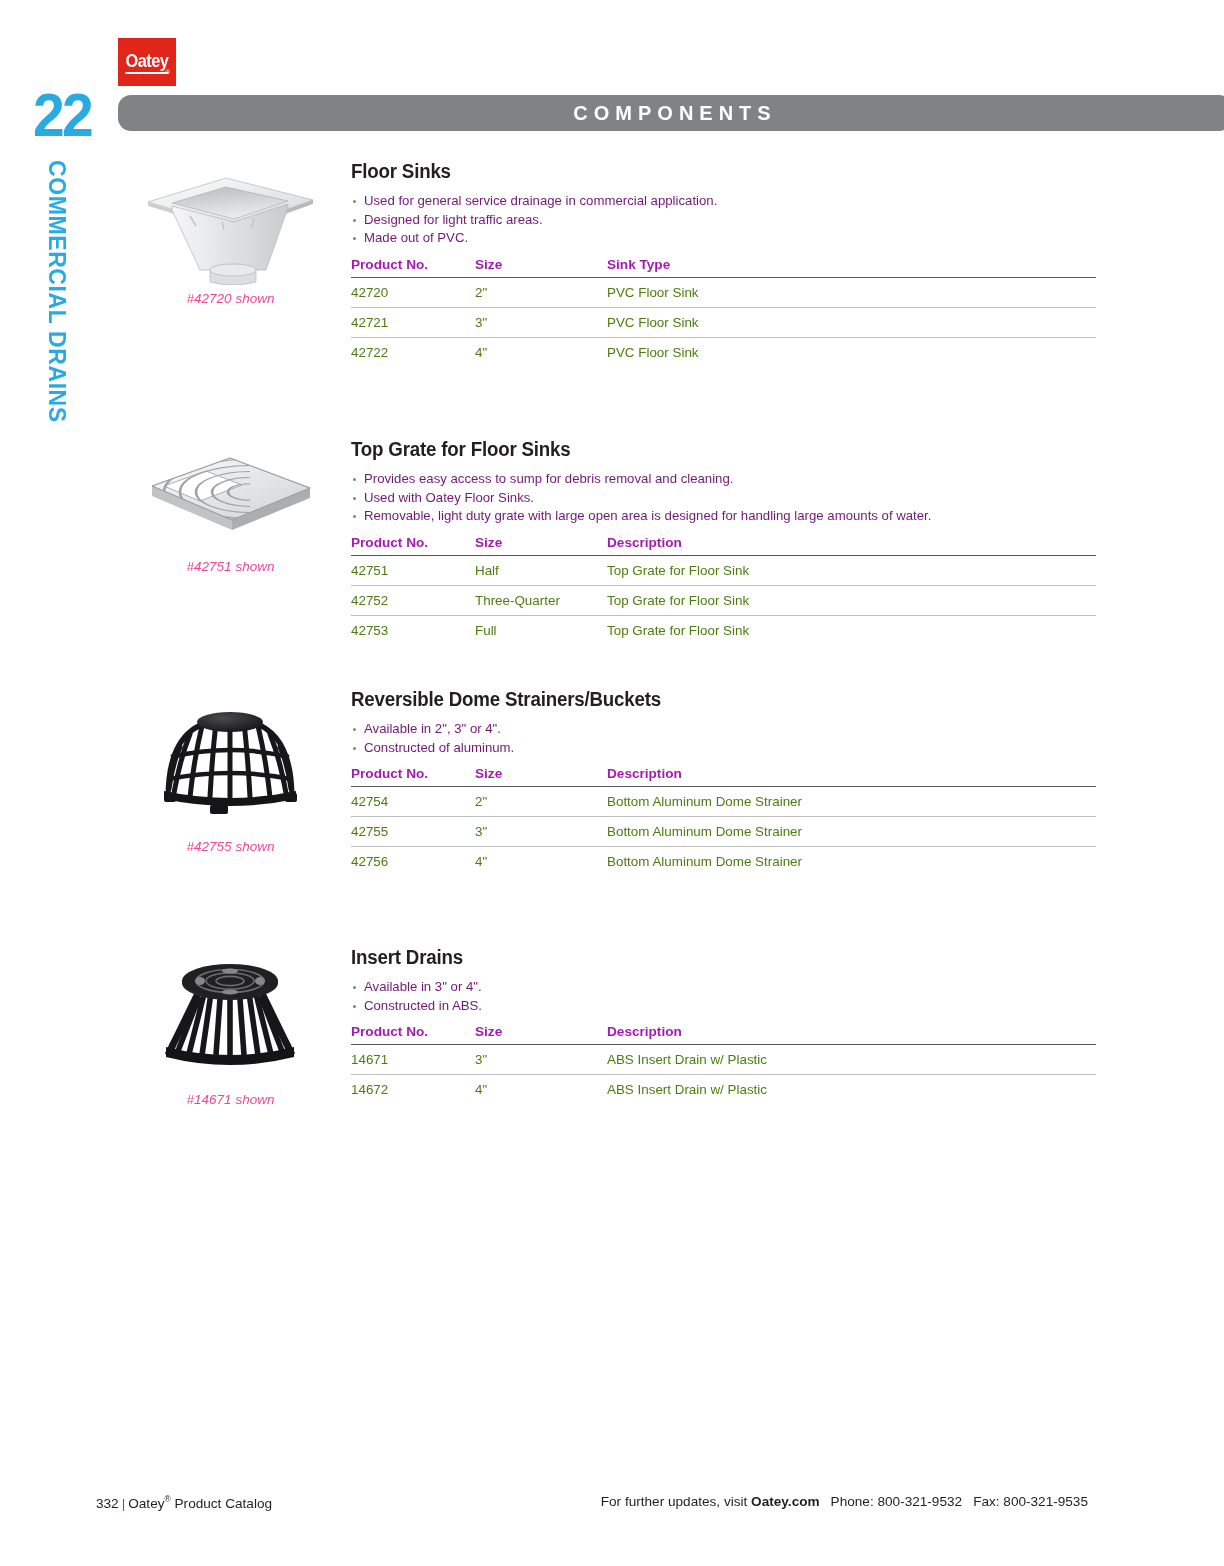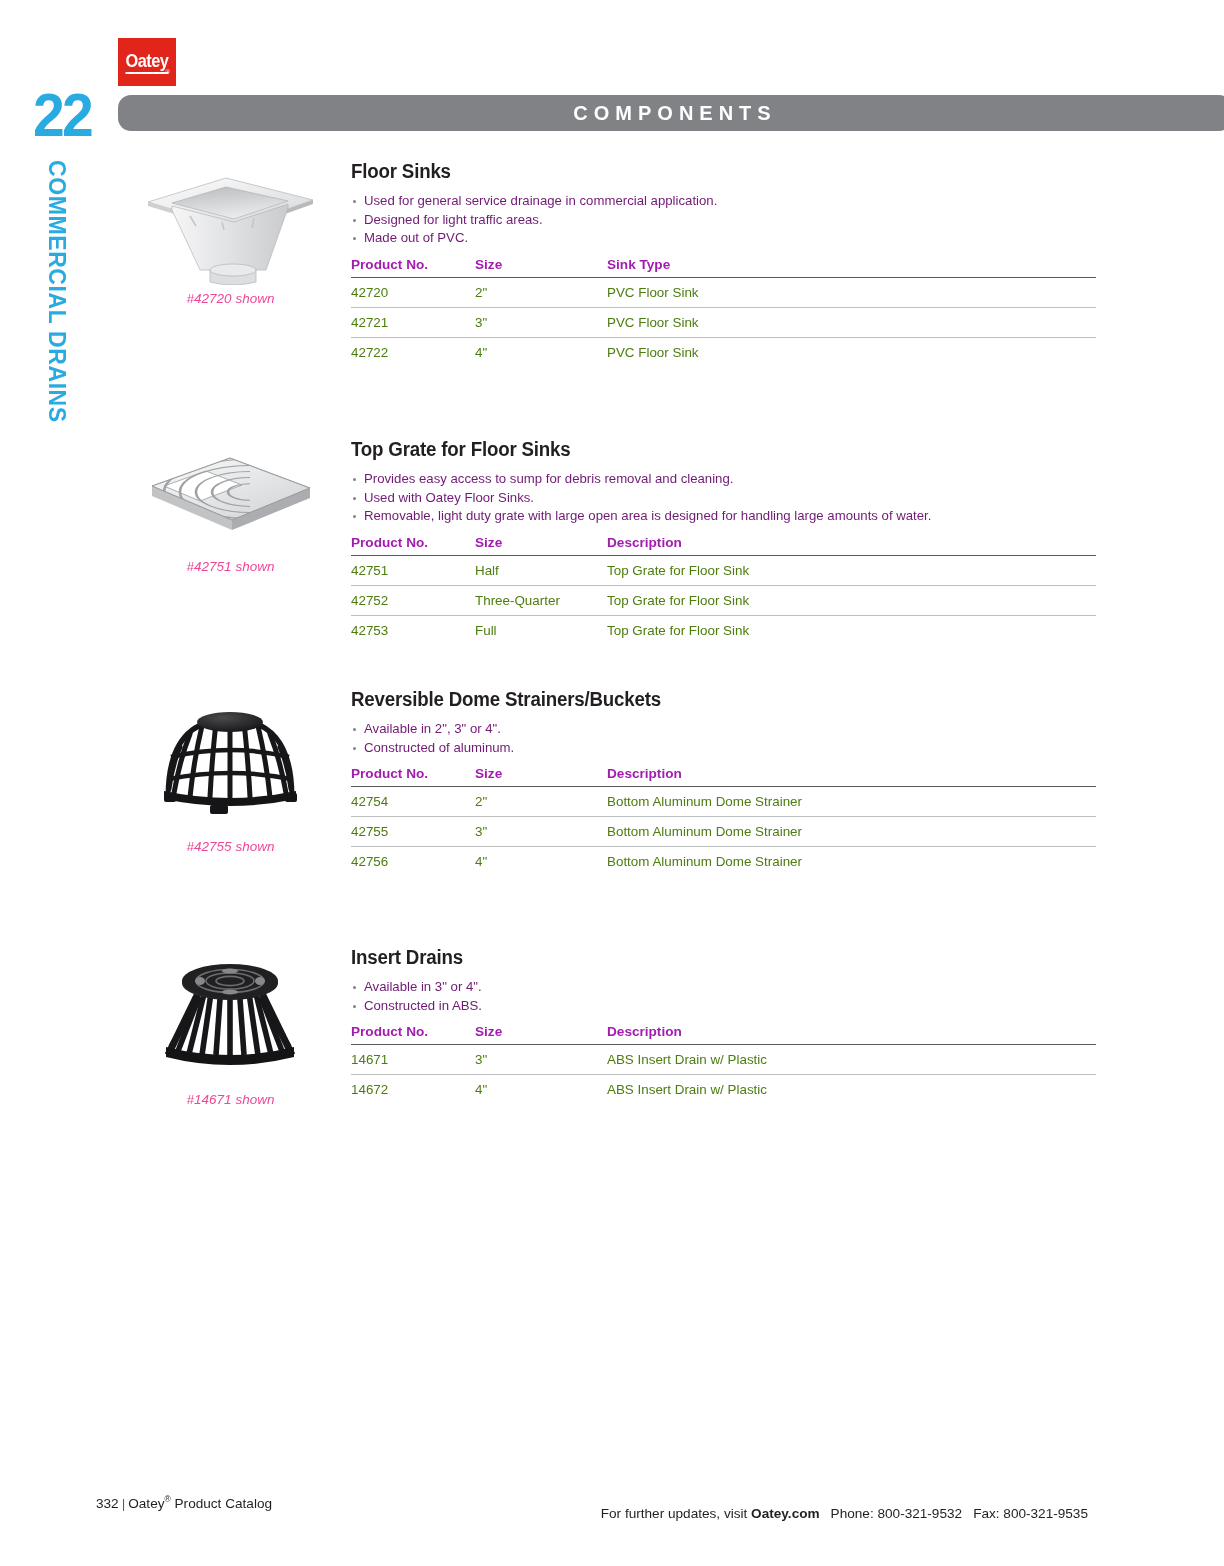--- a/index.html
+++ b/index.html
@@ -226,21 +226,20 @@
     font-size: 8.5px;
     vertical-align: super;
   }
   #footer .foot-right {
     position: absolute;
     right: 136px;
     top: 0;
     font-size: 13.6px;
     color: #231f20;
     white-space: nowrap;
-    margin-top: 12px;
   }
   #footer .foot-right b { font-weight: bold; }
   #footer .foot-right .gap { display: inline-block; width: 11px; }
 </style>
 </head>
 <body>
 
 <div id="logo">
   <span class="logo-word">Oatey</span>
   <span class="logo-reg">®</span>

